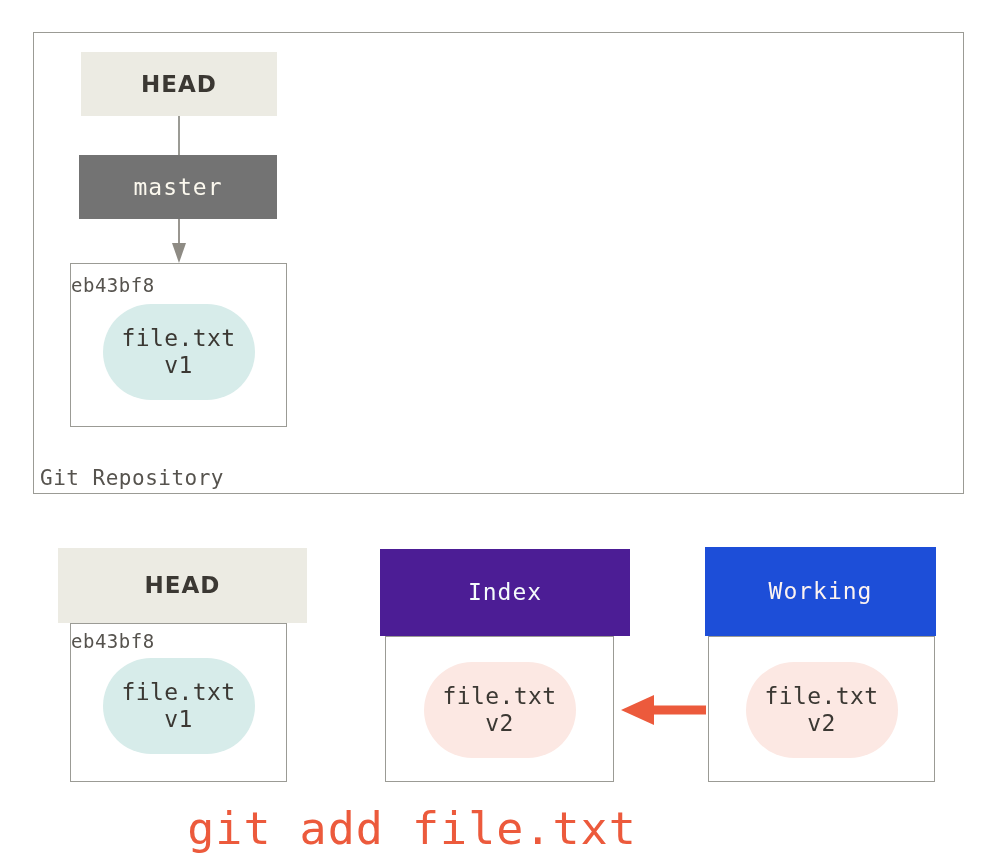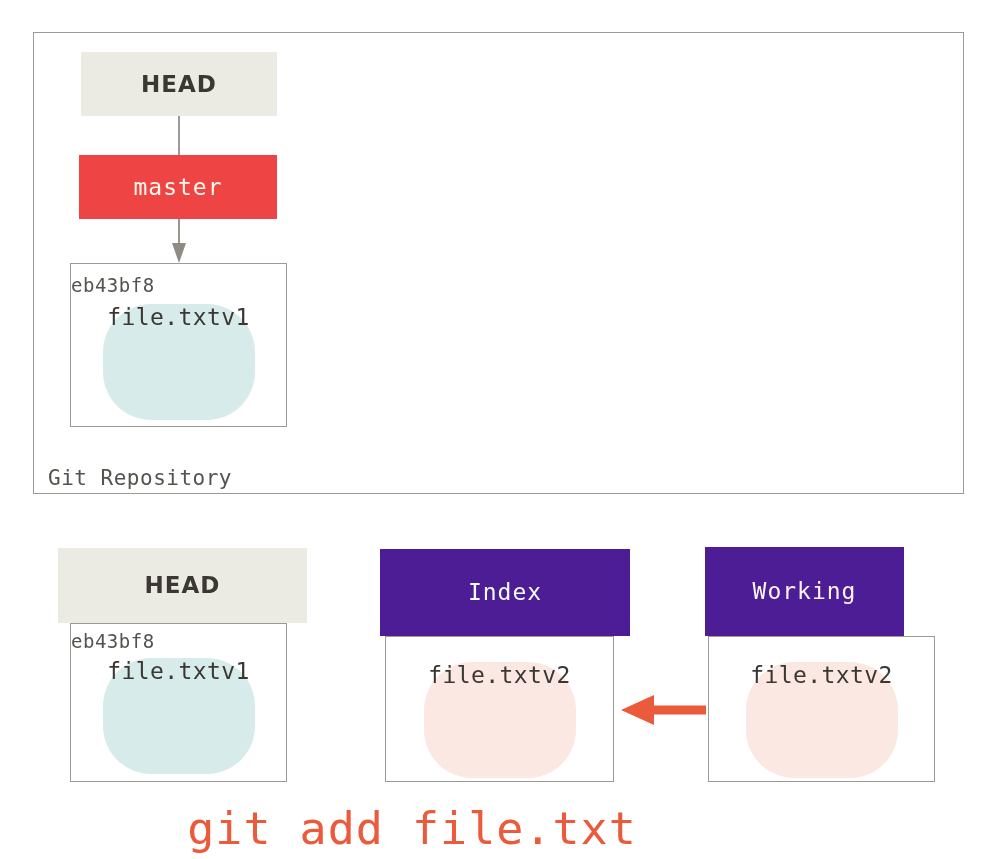--- a/index.html
+++ b/index.html
@@ -28,21 +28,21 @@
     left: 33px;
     top: 32px;
     width: 931px;
     height: 462px;
     border: 1.5px solid #9b9b95;
     box-sizing: border-box;
     background: #ffffff;
   }
   .repo-label {
     position: absolute;
-    left: 48px;
+    left: 40px;
     top: 466px;
     font-family: "DejaVu Sans Mono", monospace;
     font-size: 21px;
     color: #56534e;
     letter-spacing: 0.5px;
     white-space: nowrap;
   }
 
   
   .head-box-top {
@@ -65,21 +65,21 @@
     letter-spacing: 1px;
   }
 
   
   .master-box {
     position: absolute;
     left: 79px;
     top: 155px;
     width: 198px;
     height: 64px;
-    background: #ef4444;
+    background: #737373;
     display: flex;
     align-items: center;
     justify-content: center;
     box-sizing: border-box;
   }
   .master-box .lbl {
     font-family: "DejaVu Sans Mono", monospace;
     font-size: 23px;
     color: #fbf8ee;
     letter-spacing: 1px;
@@ -121,25 +121,25 @@
     font-size: 19px;
     color: #56534e;
     margin-top: 10px;
     letter-spacing: 0.5px;
   }
 
   
   .blob {
     margin: 8px auto 0 auto;
     width: 152px;
-    height: 116px;
+    height: 96px;
     border-radius: 48px;
     display: flex;
-    flex-direction: row;
-    align-items: flex-start;
+    flex-direction: column;
+    align-items: center;
     justify-content: center;
     box-sizing: border-box;
   }
   .blob.cyan { background: #d7ecea; }
   .blob.pink { background: #fce8e3; }
   .blob .bline {
     font-family: "DejaVu Sans Mono", monospace;
     font-size: 23px;
     color: #3b3833;
     line-height: 1.16;
@@ -181,23 +181,23 @@
     top: 549px;
     width: 250px;
     height: 87px;
     background: #4c1d95;
   }
   .index-header .lbl { color: #f4fbfb; }
 
   .wd-header {
     left: 705px;
     top: 547px;
-    width: 199px;
+    width: 231px;
     height: 89px;
-    background: #4c1d95;
+    background: #1d4ed8;
   }
   .wd-header .lbl { color: #fdf3f0; }
 
   .col-body {
     position: absolute;
     border: 1.5px solid #9b9b95;
     background: #ffffff;
     box-sizing: border-box;
   }
   .head-body-bottom {

